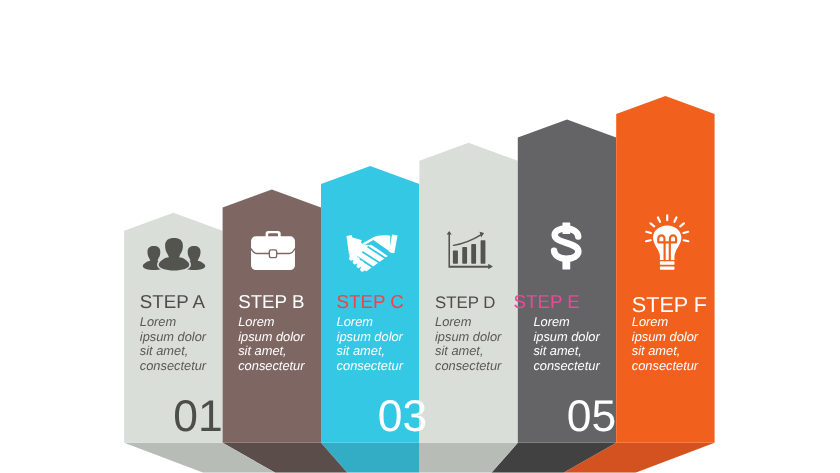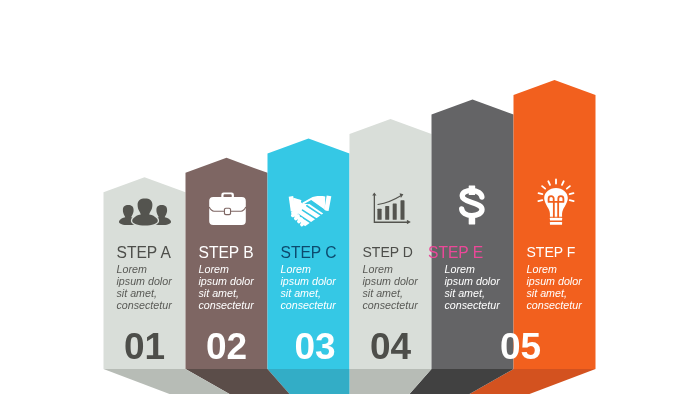--- a/index.html
+++ b/index.html
@@ -4,21 +4,21 @@
 <title>Step Arrows Infographic</title>
 <style>
   html,body{margin:0;padding:0;background:#fff;}
   body{width:700px;height:394px;overflow:hidden;
        font-family:"Liberation Sans",sans-serif;}
   #stage{position:relative;width:650px;height:394px;background:#fff;border-radius:21px;}
   #shapes{position:absolute;left:0;top:0;width:700px;height:394px;display:block;}
   .step-title{position:absolute;white-space:nowrap;line-height:1;font-weight:400;}
   .step-body{position:absolute;}
   .step-body div{white-space:nowrap;font-style:italic;}
-  .step-number{position:absolute;text-align:center;white-space:nowrap;line-height:1;font-weight:700;}
+  .step-number{position:absolute;text-align:right;white-space:nowrap;line-height:1;font-weight:400;}
 </style>
 </head>
 <body>
 
 <div id="stage">
   <svg id="shapes" viewBox="0 0 700 394" xmlns="http://www.w3.org/2000/svg">
       <g>
         <path d="M513.5 369 L595.5 369 L529.5 394 L469.5 394 Z" fill="#d3521f"></path>
         <path d="M431.5 369 L513.5 369 L469.5 394 L409.5 394 Z" fill="#414141"></path>
         <path d="M349.5 369 L431.5 369 L409.5 394 L349.5 394 Z" fill="#b7bcb6"></path>
@@ -125,45 +125,43 @@
       <div>consectetur</div>
     </div>
     <div class="step-number" style="left: 103.5px; width: 82px; top: 327.5px; font-size: 37px; color: rgb(77, 78, 74);">01</div>
     <div class="step-title" style="left: 198.5px; top: 245.2px; font-size: 15.6px; color: rgb(255, 255, 255);">STEP B</div>
     <div class="step-body" style="left: 198.5px; top: 264.2px; font-size: 10.7px; line-height: 11.9px; color: rgb(255, 255, 255);">
       <div>Lorem</div>
       <div>ipsum dolor</div>
       <div>sit amet,</div>
       <div>consectetur</div>
     </div>
-    <div class="step-number" style="left: 185.5px; width: 82px; top: 327.5px; font-size: 37px; color: rgb(255, 255, 255);">02</div>
-    <div class="step-title" style="left: 280.5px; top: 245.2px; font-size: 15.6px; color: #0c4a6e;">STEP C</div>
+    <div class="step-title" style="left: 280.5px; top: 245.2px; font-size: 15.6px; color: #ef4444;">STEP C</div>
     <div class="step-body" style="left: 280.5px; top: 264.2px; font-size: 10.7px; line-height: 11.9px; color: rgb(255, 255, 255);">
       <div>Lorem</div>
       <div>ipsum dolor</div>
       <div>sit amet,</div>
       <div>consectetur</div>
     </div>
     <div class="step-number" style="left: 274px; width: 82px; top: 327.5px; font-size: 37px; color: rgb(255, 255, 255);">03</div>
     <div class="step-title" style="left: 362.5px; top: 245.2px; font-size: 14px; color: rgb(77, 78, 74);">STEP D</div>
     <div class="step-body" style="left: 362.5px; top: 264.2px; font-size: 10.7px; line-height: 11.9px; color: rgb(89, 90, 86);">
       <div>Lorem</div>
       <div>ipsum dolor</div>
       <div>sit amet,</div>
       <div>consectetur</div>
     </div>
-    <div class="step-number" style="left: 349.5px; width: 82px; top: 327.5px; font-size: 37px; color: rgb(77, 78, 74);">04</div>
     <div class="step-title" style="left: 428px; top: 245.2px; font-size: 15.6px; color: #ec4899;">STEP E</div>
     <div class="step-body" style="left: 444.5px; top: 264.2px; font-size: 10.7px; line-height: 11.9px; color: rgb(255, 255, 255);">
       <div>Lorem</div>
       <div>ipsum dolor</div>
       <div>sit amet,</div>
       <div>consectetur</div>
     </div>
-    <div class="step-number" style="left: 431.5px; width: 82px; top: 327.5px; font-size: 37px; color: rgb(255, 255, 255); padding-left: 48px;">05</div>
-    <div class="step-title" style="left: 526.5px; top: 245.2px; font-size: 14px; color: rgb(255, 255, 255);">STEP F</div>
+    <div class="step-number" style="left: 431.5px; width: 82px; top: 327.5px; font-size: 37px; color: rgb(255, 255, 255);">05</div>
+    <div class="step-title" style="left: 526.5px; top: 245.2px; font-size: 18px; color: rgb(255, 255, 255);">STEP F</div>
     <div class="step-body" style="left: 526.5px; top: 264.2px; font-size: 10.7px; line-height: 11.9px; color: rgb(255, 255, 255);">
       <div>Lorem</div>
       <div>ipsum dolor</div>
       <div>sit amet,</div>
       <div>consectetur</div>
     </div>
   </div>
 
 </body></html>

